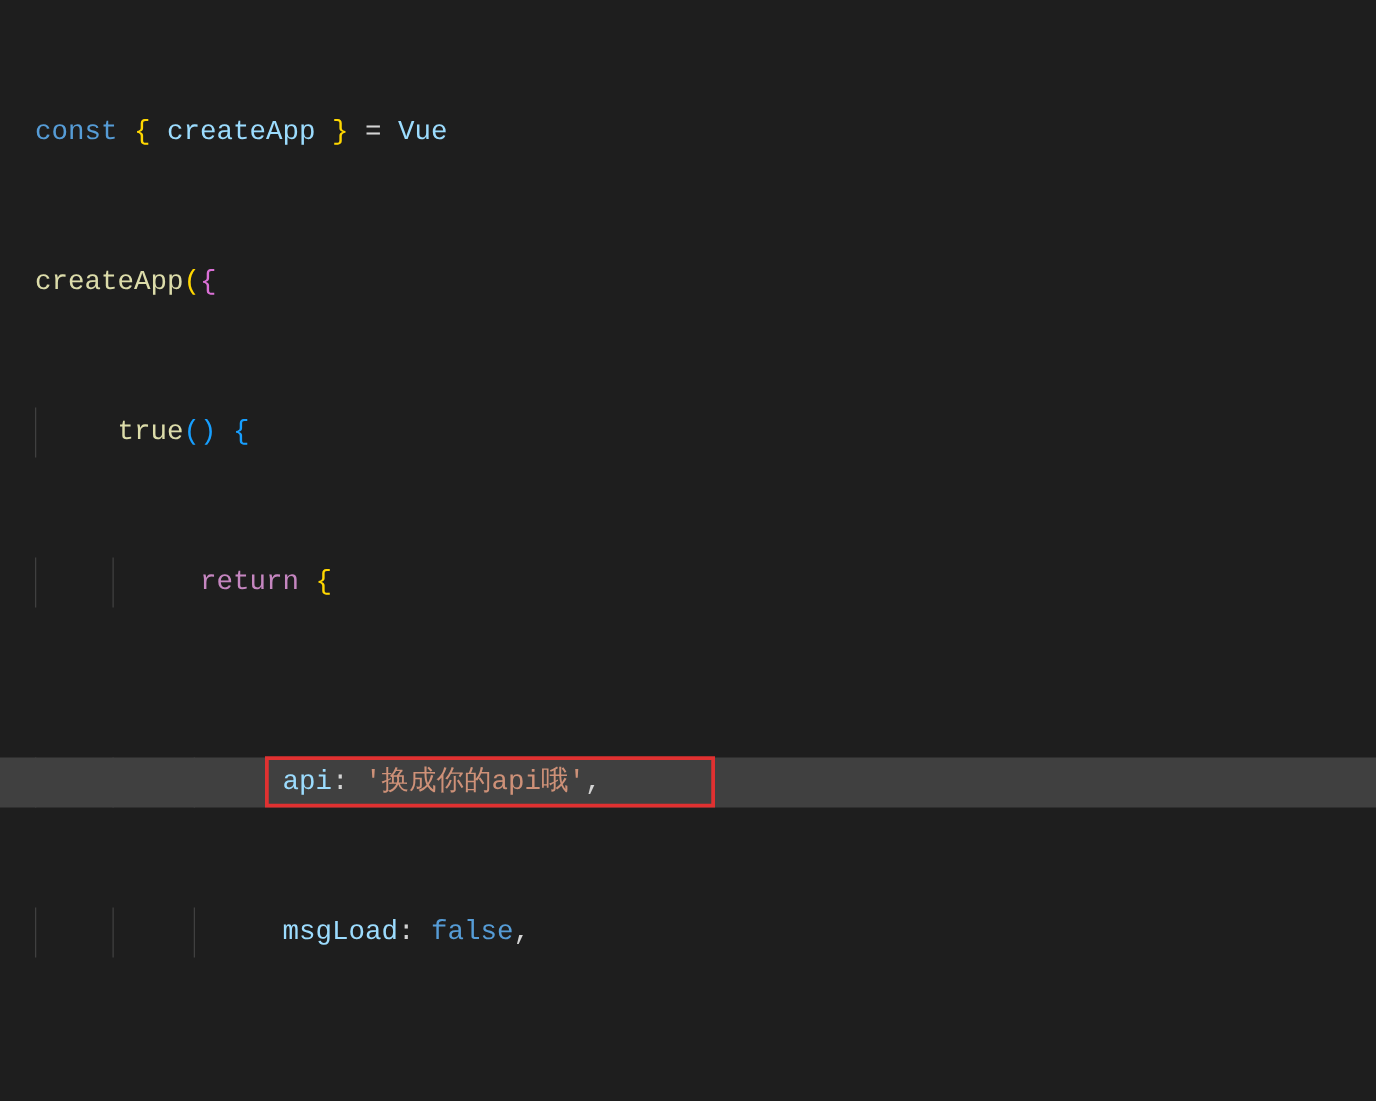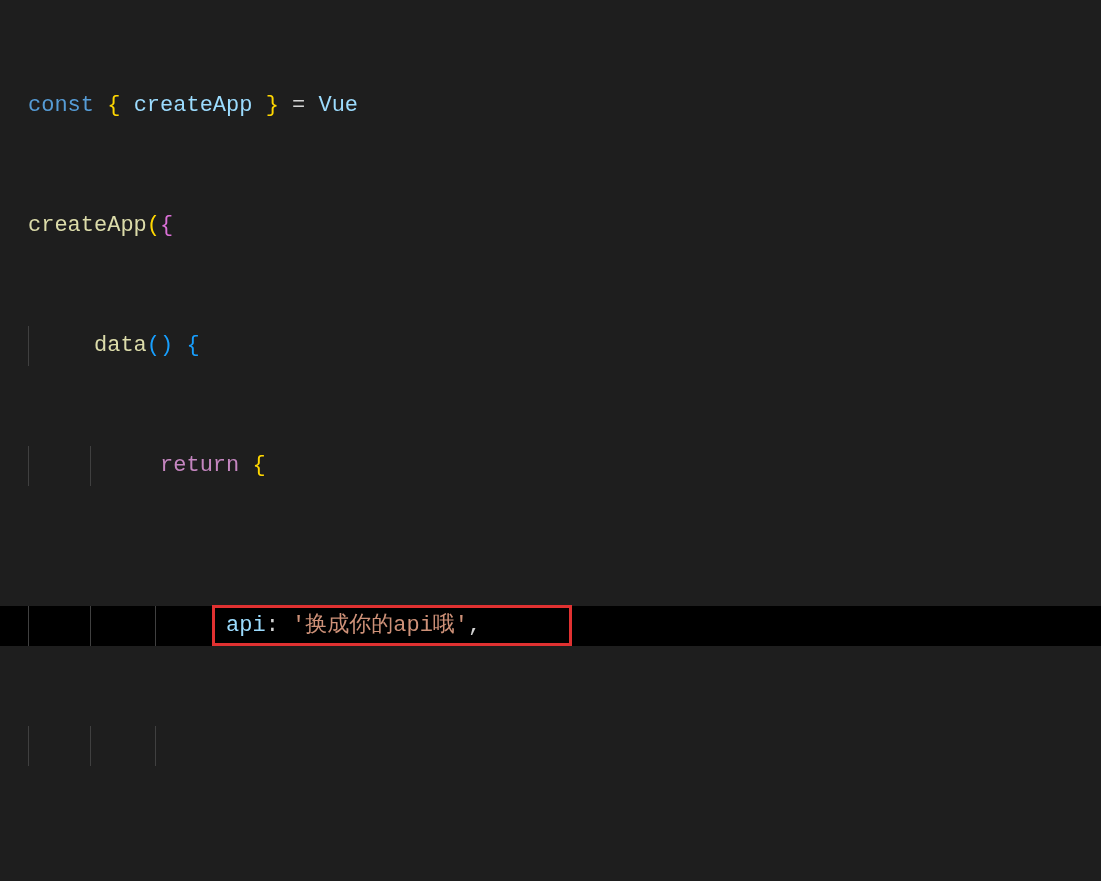--- a/index.html
+++ b/index.html
@@ -47,45 +47,45 @@
   .fn { color: #dcdcaa; }
   .var { color: #9cdcfe; }
   .str { color: #ce9178; }
   .bool { color: #569cd6; }
   .punct { color: #d4d4d4; }
   .brace-y { color: #ffd700; }
   .brace-p { color: #da70d6; }
   .brace-b { color: #179fff; }
   .prop { color: #9cdcfe; }
   .highlight-line {
-    background: #000000;
+    background: #404040;
   }
   .red-box {
     border: 3px solid #e03131;
     position: absolute;
     pointer-events: none;
   }
 </style>
 </head>
 <body>
 
 <div class="code-container">
 
 <div class="line"><span class="content"><span class="kw">const</span> <span class="brace-y">{</span> <span class="var">createApp</span> <span class="brace-y">}</span> <span class="punct">=</span> <span class="var">Vue</span></span></div>
 
 <div class="line"><span class="content"><span class="fn">createApp</span><span class="brace-y">(</span><span class="brace-p">{</span></span></div>
 
-<div class="line"><span class="guide g1"></span><span class="content">     <span class="fn">data</span><span class="brace-b">()</span> <span class="brace-b">{</span></span></div>
+<div class="line"><span class="guide g1"></span><span class="content">     <span class="fn">true</span><span class="brace-b">()</span> <span class="brace-b">{</span></span></div>
 
 <div class="line"><span class="guide g1"></span><span class="guide g2"></span><span class="content">          <span class="kw-return">return</span> <span class="brace-y">{</span></span></div>
 
 
 <div class="line highlight-line"><span class="guide g1"></span><span class="guide g2"></span><span class="guide g3"></span><span class="content">               <span class="prop">api</span><span class="punct">:</span> <span class="str">'换成你的api哦'</span><span class="punct">,</span></span><div class="red-box" style="left:212px; top:-1px; width:360px; height:41px;"></div></div>
 
-<div class="line"><span class="guide g1"></span><span class="guide g2"></span><span class="guide g3"></span></div>
+<div class="line"><span class="guide g1"></span><span class="guide g2"></span><span class="guide g3"></span><span class="content">               <span class="prop">msgLoad</span><span class="punct">:</span> <span class="bool">false</span><span class="punct">,</span></span></div>
 
 
 
 
 
 
 
 
 
 

